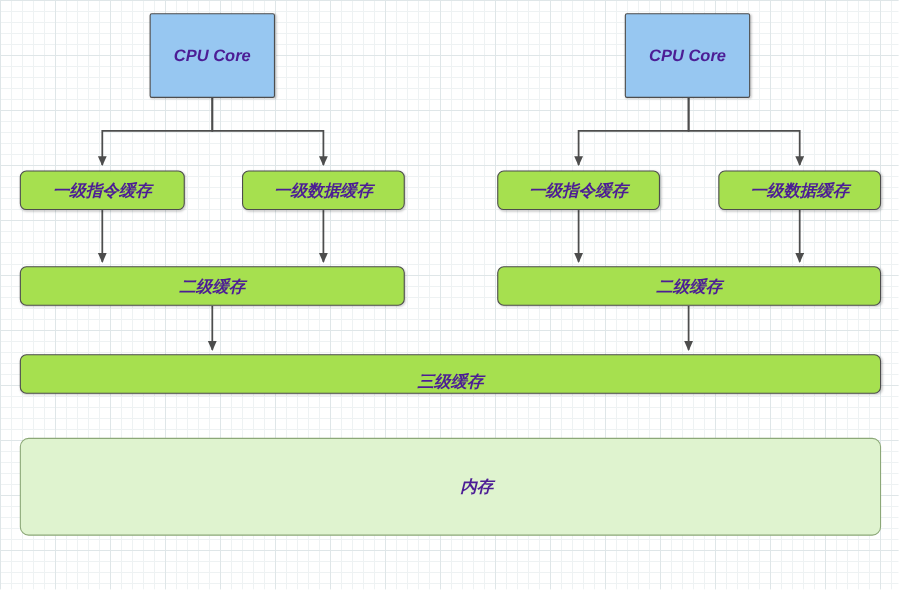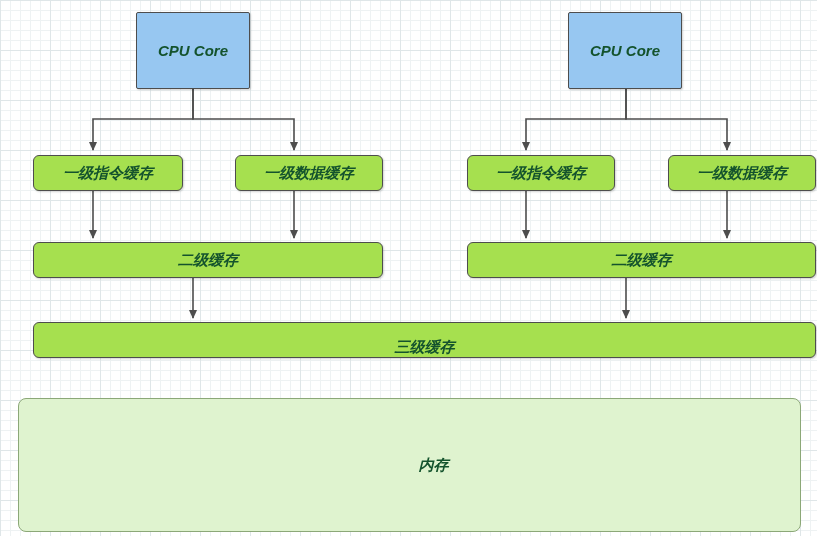--- a/index.html
+++ b/index.html
@@ -27,35 +27,34 @@
   
   .node {
     position: absolute;
     display: flex;
     align-items: center;
     justify-content: center;
     box-sizing: border-box;
     font-weight: bold;
     font-style: italic;
     font-size: 15px;
-    color: #14532d;
+    color: #4c1d95;
     box-shadow: 1px 1px 2px rgba(0,0,0,0.18);
   }
 
   .cpu {
     background: var(--cpu-fill, #97c7f1);
     border: 1px solid var(--cpu-border, #4d4d4d);
     border-radius: 2px;
   }
 
   .cache {
     background: var(--cache-fill, #a6e04f);
     border: 1px solid var(--cache-border, #4d4d4d);
     border-radius: 6px;
-    margin-left: 15px;
   }
 
   .memory {
     background: var(--memory-fill, #dff3cf);
     border: 1px solid var(--memory-border, #8ca878);
     border-radius: 8px;
     box-shadow: none;
   }
 
   
@@ -65,21 +64,21 @@
   #l1i-left     { left: 18px;  top: 155px; width: 150px; height: 36px; }
   #l1d-left     { left: 220px; top: 155px; width: 148px; height: 36px; }
   #l1i-right    { left: 452px; top: 155px; width: 148px; height: 36px; }
   #l1d-right    { left: 653px; top: 155px; width: 148px; height: 36px; }
 
   #l2-left      { left: 18px;  top: 242px; width: 350px; height: 36px; }
   #l2-right     { left: 452px; top: 242px; width: 349px; height: 36px; }
 
   #l3           { left: 18px;  top: 322px; width: 783px; height: 36px; align-items: flex-end; }
 
-  #memory       { left: 18px;  top: 398px; width: 783px; height: 134px; padding-left: 48px; }
+  #memory       { left: 18px;  top: 398px; width: 783px; height: 89px; padding-left: 48px; }
 
   
   .arrows {
     position: absolute;
     left: 0; top: 0;
     width: 817px;
     height: 536px;
     pointer-events: none;
   }
   .arrows path.link {

